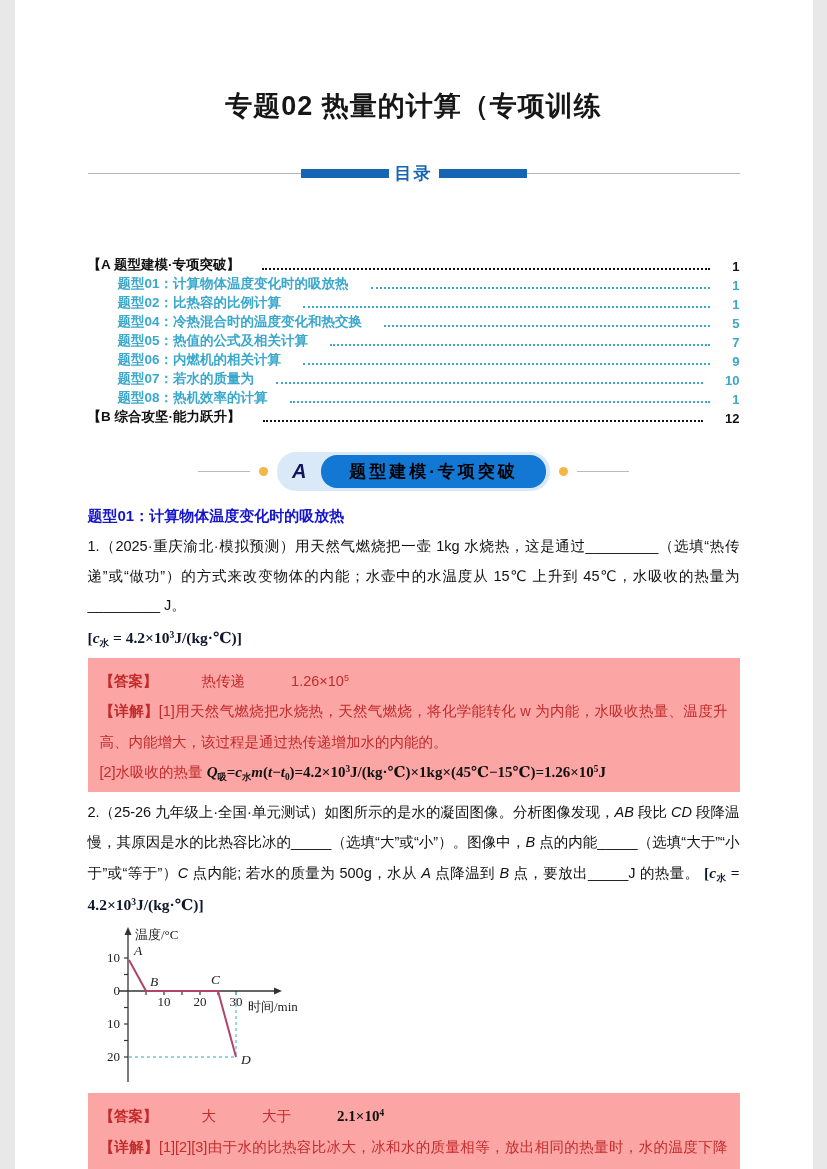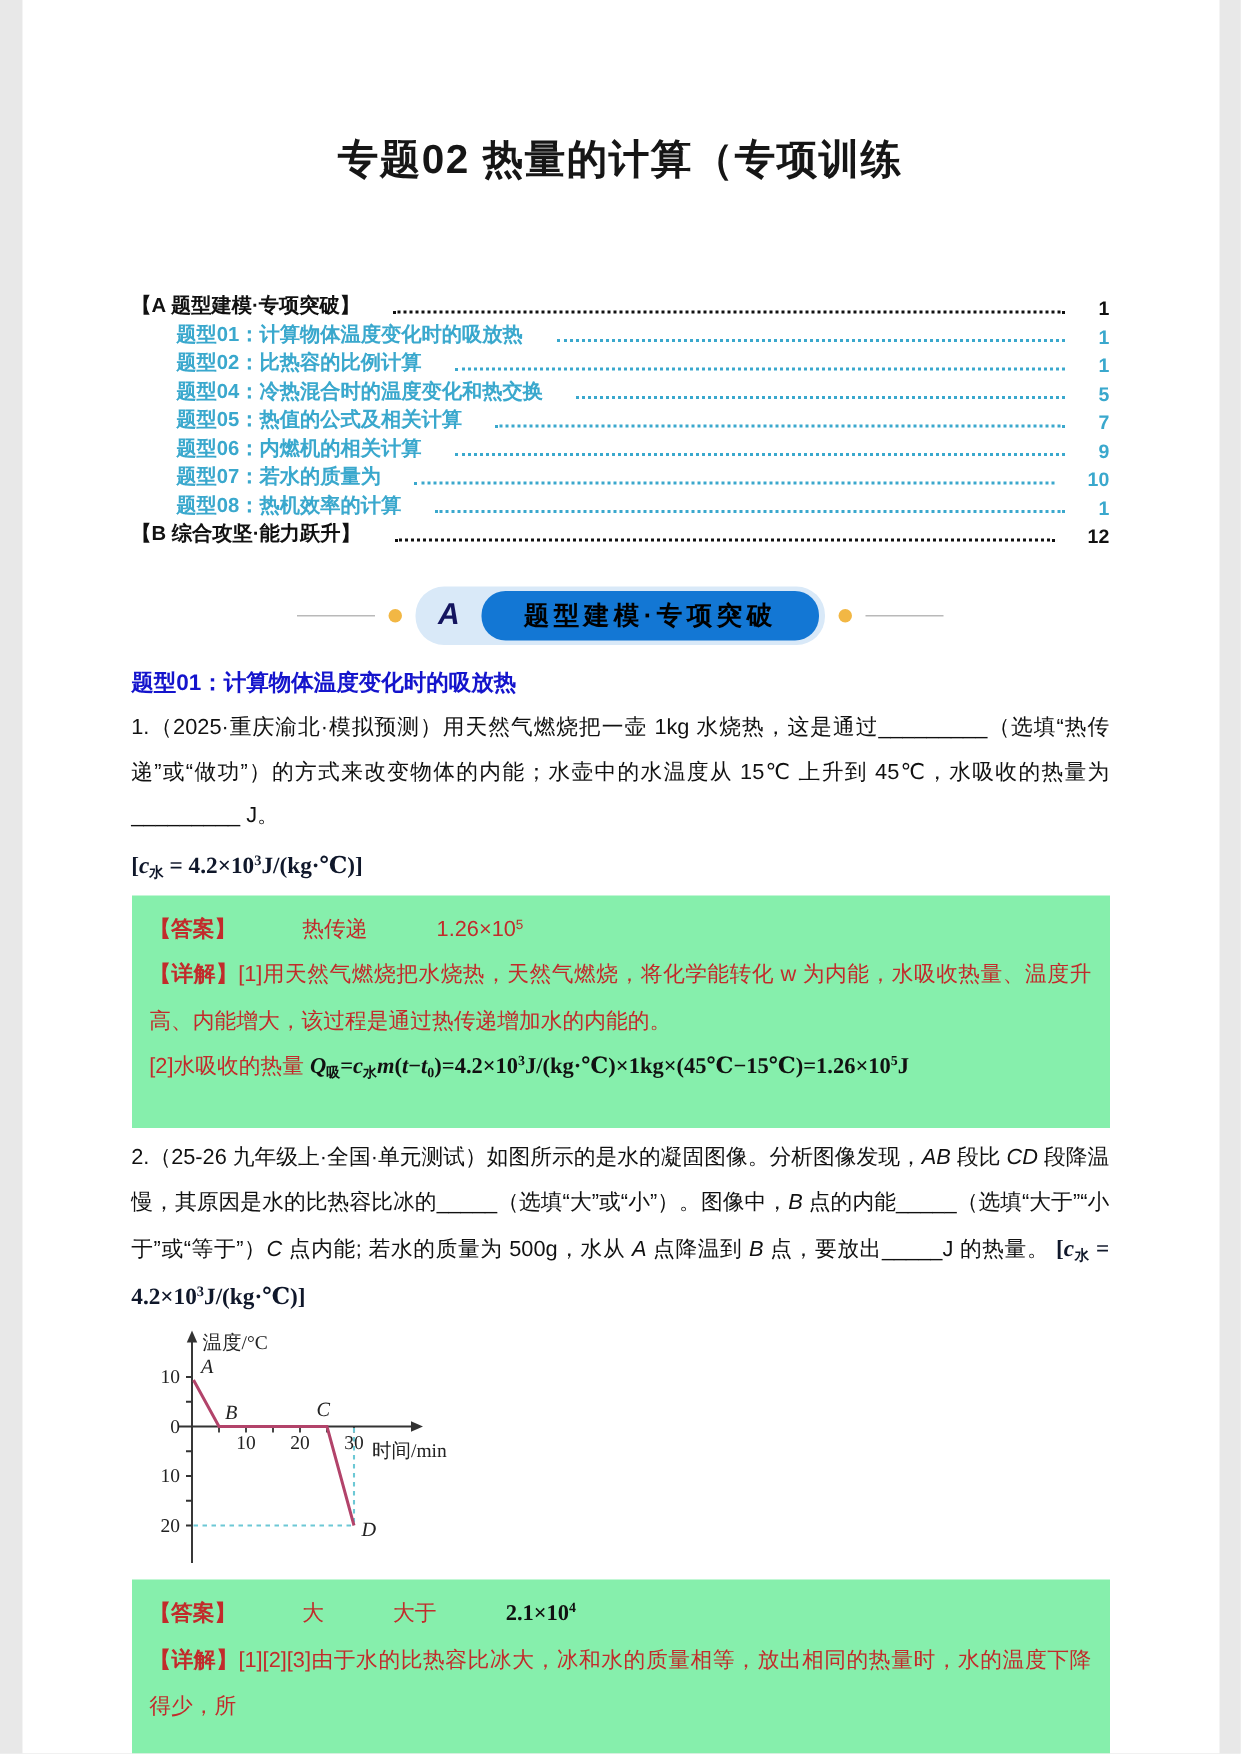--- a/index.html
+++ b/index.html
@@ -34,39 +34,46 @@
   .topic-heading{margin-top:16px;color:#1414cc;font-size:15px;font-weight:700;}
   
   .q-text{margin-top:6px;font-size:14.5px;line-height:2.05;color:#111111;text-align:justify;}
   .formula{font-family:"Liberation Serif","DejaVu Serif",serif;font-weight:700;color:#0f172a;}
   .formula-line{margin:7px 0 6px 0;font-size:15.5px;}
   .sg-n{}
   .sg-i{font-style:italic;}
   .sg-sub{font-size:62%;vertical-align:-0.3em;}
   .sg-sup{font-size:62%;vertical-align:0.55em;}
   
-  .answer-block{background:#86efac;margin-top:8px;padding:8px 12px 24px 12px;font-size:14.5px;line-height:2.1;color:#c22b2b;}
+  .answer-block{background:#fca5a5;margin-top:8px;padding:8px 12px 3px 12px;font-size:14.5px;line-height:2.1;color:#c22b2b;}
   .ans-label{font-weight:700;color:#c22b2b;}
   .ans-val{margin-left:42px;}
   .ans-val-first{margin-left:40px;}
   .detail-text{color:#c22b2b;text-align:justify;}
   .black-formula{color:#111111;font-size:15px;}
   
   .graph-wrap{margin:4px 0 0 10px;width:255px;text-align:center;}
   .graph-wrap svg{display:block;}
   .gtxt{font-family:"Liberation Serif","DejaVu Serif",serif;font-size:13px;fill:#222222;}
   .gpt{font-family:"Liberation Serif","DejaVu Serif",serif;font-size:13.5px;font-style:italic;fill:#222222;}
 </style>
 </head>
 <body>
 
 <div class="page">
 
   <div class="doc-title">专题02 热量的计算（专项训练</div>
 
+  <div class="divider">
+    <span class="gline"></span>
+    <span class="bluebar"></span>
+    <span class="dlabel">目录</span>
+    <span class="bluebar"></span>
+    <span class="gline"></span>
+  </div>
 
   <div class="toc">
     <div class="toc-row section">
       <span>【A 题型建模·专项突破】</span>
       <span class="lead"></span>
       <span class="pg">1</span>
     </div>
     <div class="toc-row item">
       <span>题型01：计算物体温度变化时的吸放热</span>
       <span class="lead"></span>

